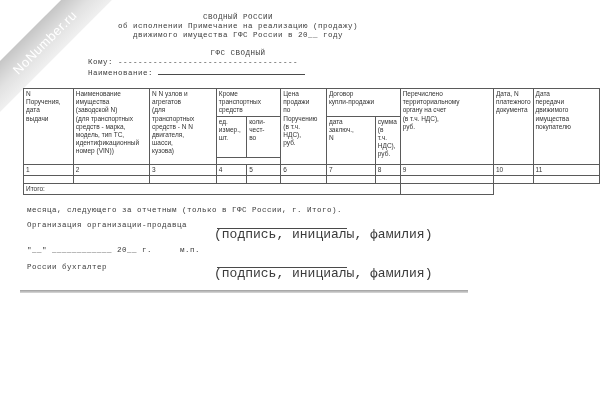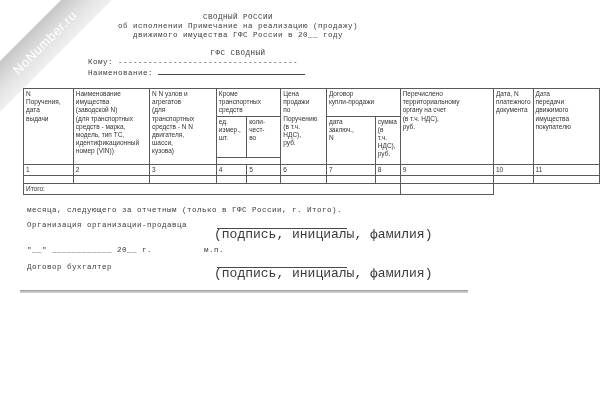--- a/index.html
+++ b/index.html
@@ -170,20 +170,20 @@
   </tbody>
     </table>
 
   <div class="mono" style="left:27px;top:206px;">месяца, следующего за отчетным (только в ГФС России, г. Итого).</div>
 
   <div class="mono" style="left:27px;top:221px;">Организация организации-продавца</div>
   <div class="sigline" style="top:228px;"></div>
   <div class="sigcap" style="top:230px;">(подпись, инициалы, фамилия)</div>
 
   <div class="mono" style="left:27px;top:246px;">"__" ____________ 20__ г.</div>
-  <div class="mono" style="left:180px;top:246px;margin-left:24px;">м.п.</div>
+  <div class="mono" style="left:180px;top:246px;">м.п.</div>
 
-  <div class="mono" style="left:27px;top:263px;">Договор бухгалтер</div>
+  <div class="mono" style="left:27px;top:263px;">России бухгалтер</div>
   <div class="sigline" style="top:267px;"></div>
   <div class="sigcap" style="top:269px;">(подпись, инициалы, фамилия)</div>
 
   <div id="footer-rule"></div>
 </div>
 
 </body></html>

